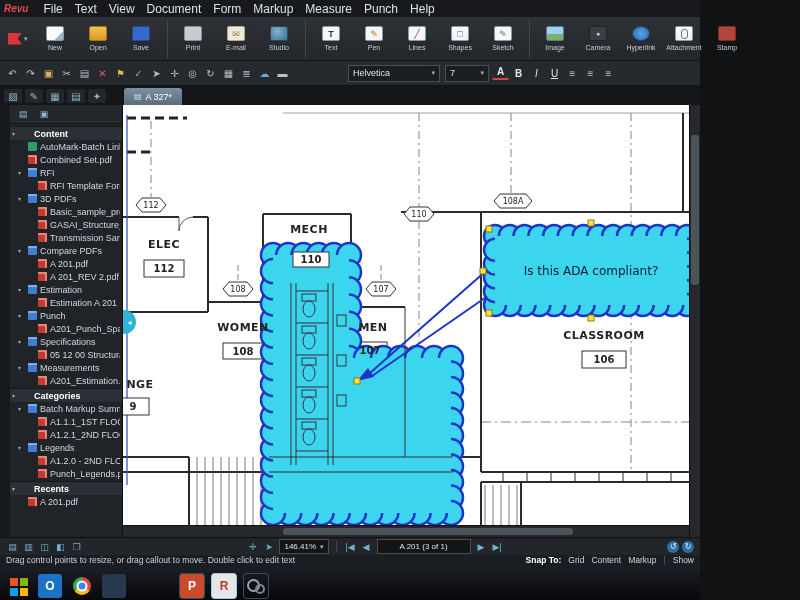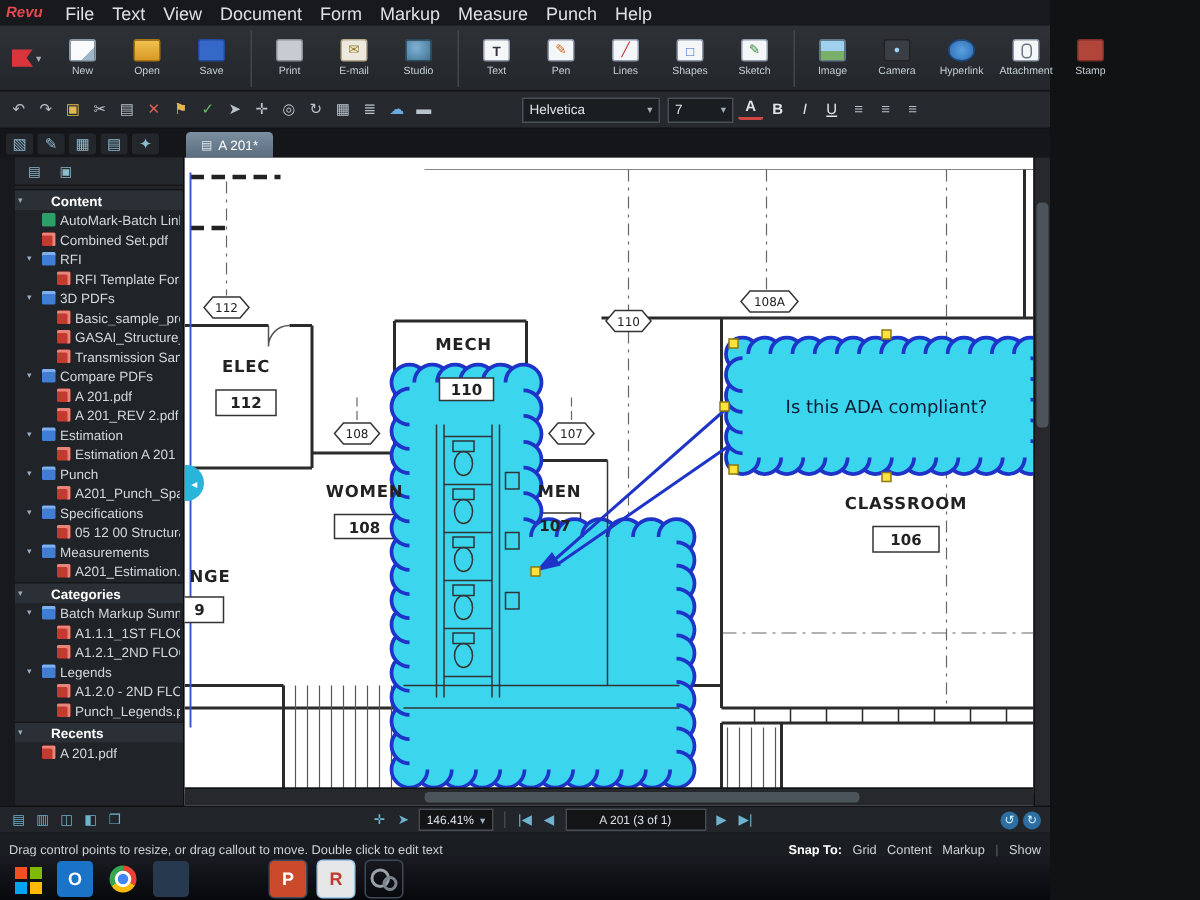--- a/index.html
+++ b/index.html
@@ -97,21 +97,21 @@
   .bottom-toolbar{height:17px;background:#22252a;border-top:1px solid #0d0f11;display:flex;align-items:center;gap:4px;padding:0 6px;flex:0 0 auto}
   .bt-group{display:flex;gap:3px;align-items:center}
   .bt-icon{color:#6fb3cf;font-size:9px;min-width:13px;text-align:center}
   .zoom-box,.page-box{height:13px;background:#121416;border:1px solid #474d53;color:#dce3e8;font-size:8px;display:flex;align-items:center;padding:0 4px;gap:4px}
   .page-box{min-width:84px;justify-content:center}
   .bt-circle{width:12px;height:12px;border-radius:50%;background:#2e6fa3;color:#ddf3ff;font-size:8px;display:flex;align-items:center;justify-content:center}
   .bt-sep{width:1px;height:11px;background:#42474d;margin:0 3px}
   .push{margin-left:auto}
 
   
-  .status-bar{height:16px;background:#1a1d21;display:flex;align-items:flex-end;padding:0 6px;font-size:8.5px;color:#ccd3d9;gap:7px;flex:0 0 auto}
+  .status-bar{height:16px;background:#1a1d21;display:flex;align-items:flex-start;padding:0 6px;font-size:8.5px;color:#ccd3d9;gap:7px;flex:0 0 auto}
   .status-msg{flex:1;white-space:nowrap;overflow:hidden}
   .snap-label{color:#fff;font-weight:bold;white-space:nowrap}
   .snap-opts{display:flex;gap:7px}
   .snap-opt{color:#cfd6db;white-space:nowrap}
   .sep-v{color:#5a6167}
 
   
   .taskbar{height:29px;background:linear-gradient(#191b22,#07080b);display:flex;align-items:center;gap:8px;padding:0 6px;flex:0 0 auto}
   .tb-item{width:24px;height:24px;display:flex;align-items:center;justify-content:center;border-radius:3px;position:relative;flex:0 0 auto}
   .tb-letter{font-weight:bold;color:#fff;font-size:12px}
@@ -282,21 +282,21 @@
   <div class="tab-row">
     <div class="panel-tabs">
 
     <span class="ptab">▧</span>
         <span class="ptab">✎</span>
         <span class="ptab">▦</span>
         <span class="ptab">▤</span>
         <span class="ptab">✦</span>
       </div>
     <div class="doc-tab">
-      <span>A 201*</span>
+      <span>A 327*</span>
     </div>
   </div>
 
   <div class="main">
     <div class="left-strip"></div>
 
     <div class="side-panel">
       <div class="panel-subrow">
 
       <span class="subtab">▤</span>

